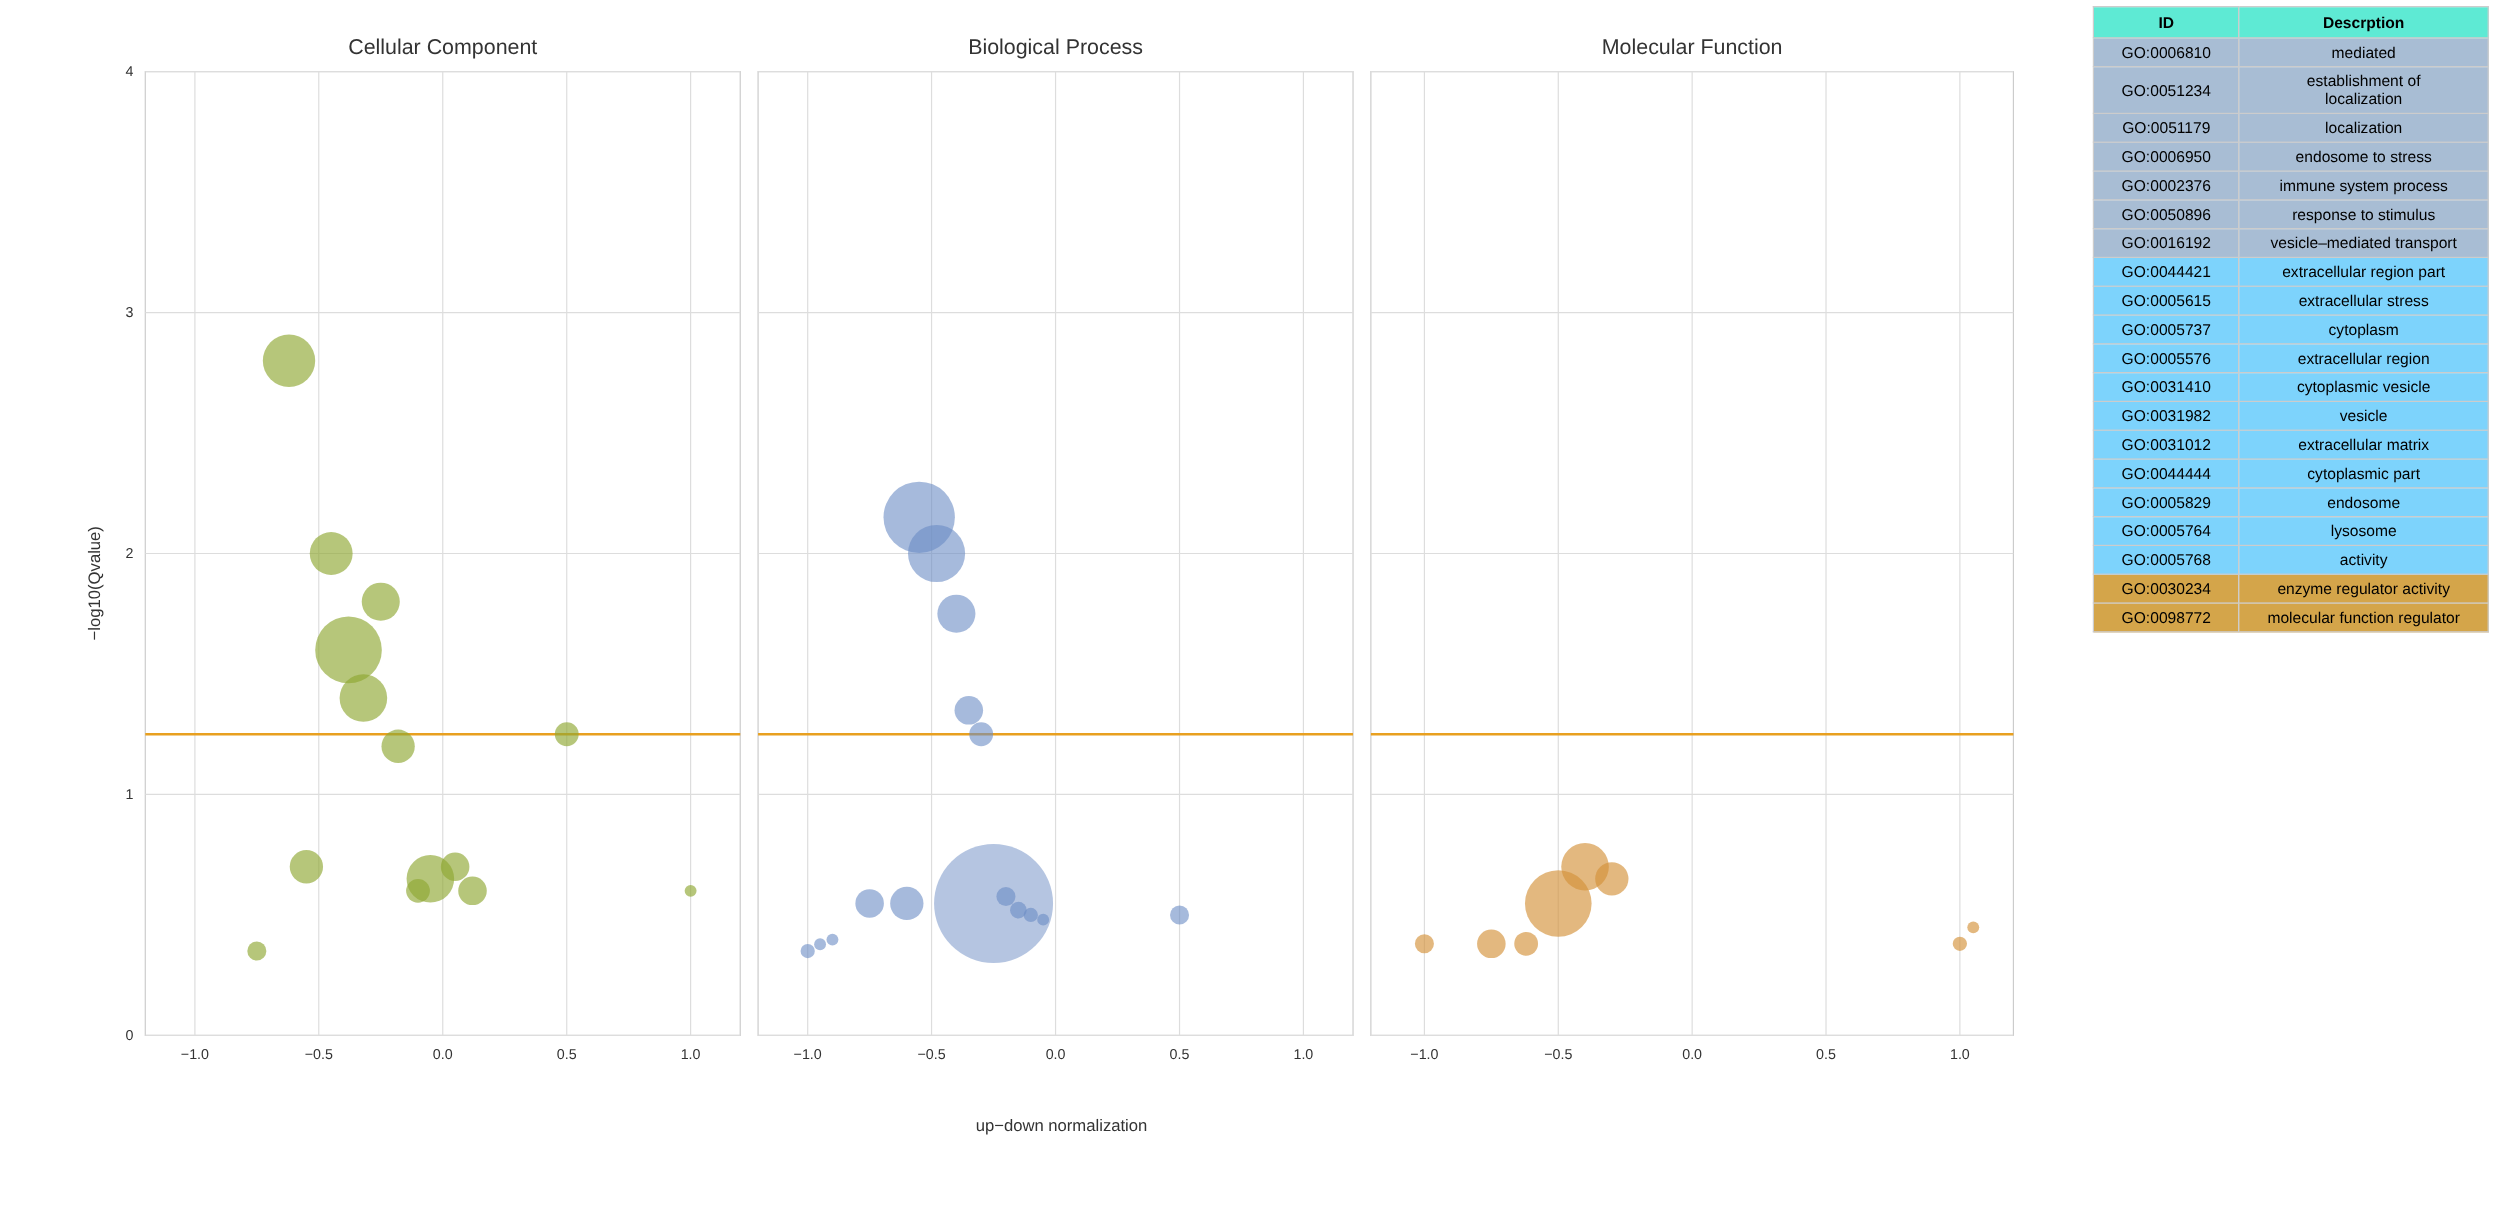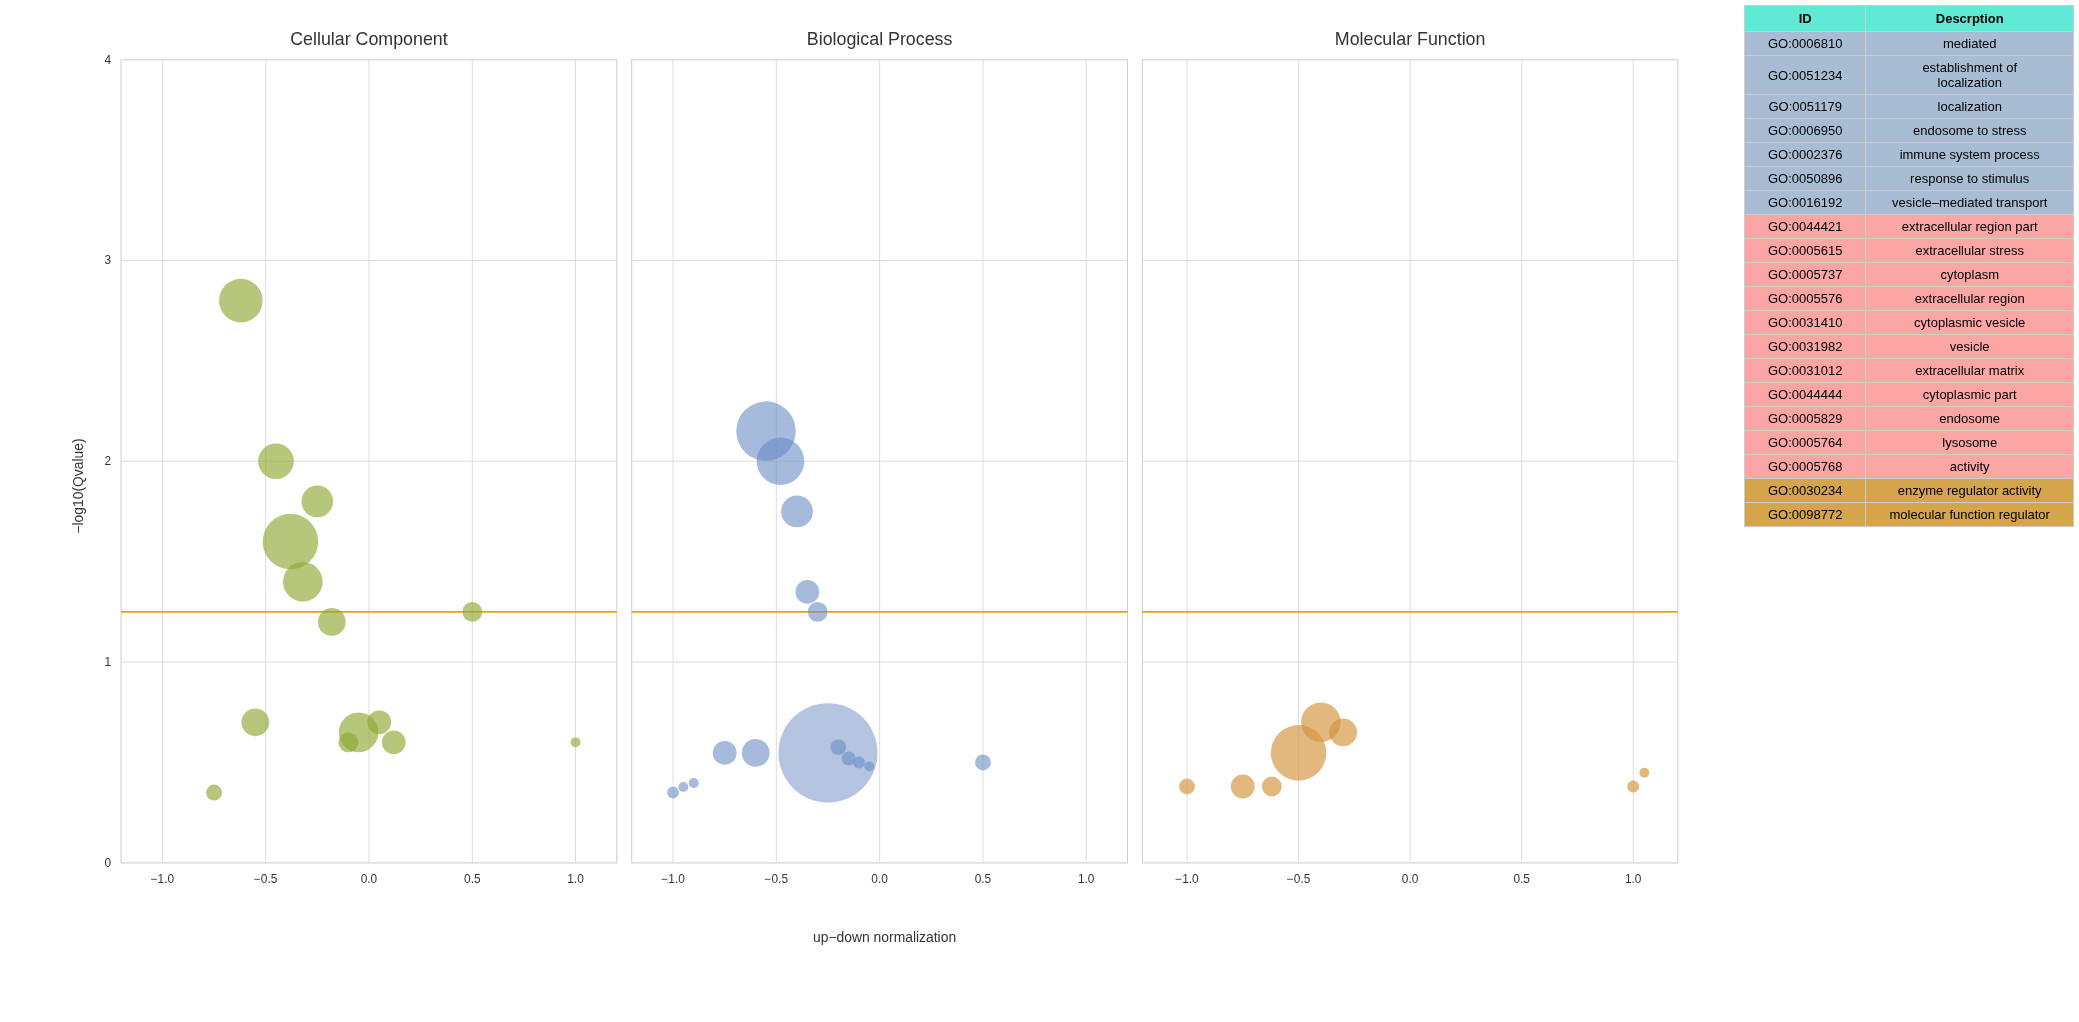--- a/index.html
+++ b/index.html
@@ -34,21 +34,21 @@
       padding: 5px 8px;
       text-align: center;
       border: 1px solid #ccc;
     }
     table tbody tr td {
       padding: 4px 23px;
       border: 1px solid #ccc;
       text-align: center;
     }
     .row-blue { background: #a8bdd4; }
-    .row-green { background: #fca5a5; }
+    .row-green { background: #7dd3fc; }
     .row-orange { background: #d4a54a; }
 
     svg#main-chart {
       width: 100%;
       height: 100%;
     }
     .axis-label {
       font-size: 14px;
       fill: #333;
     }

